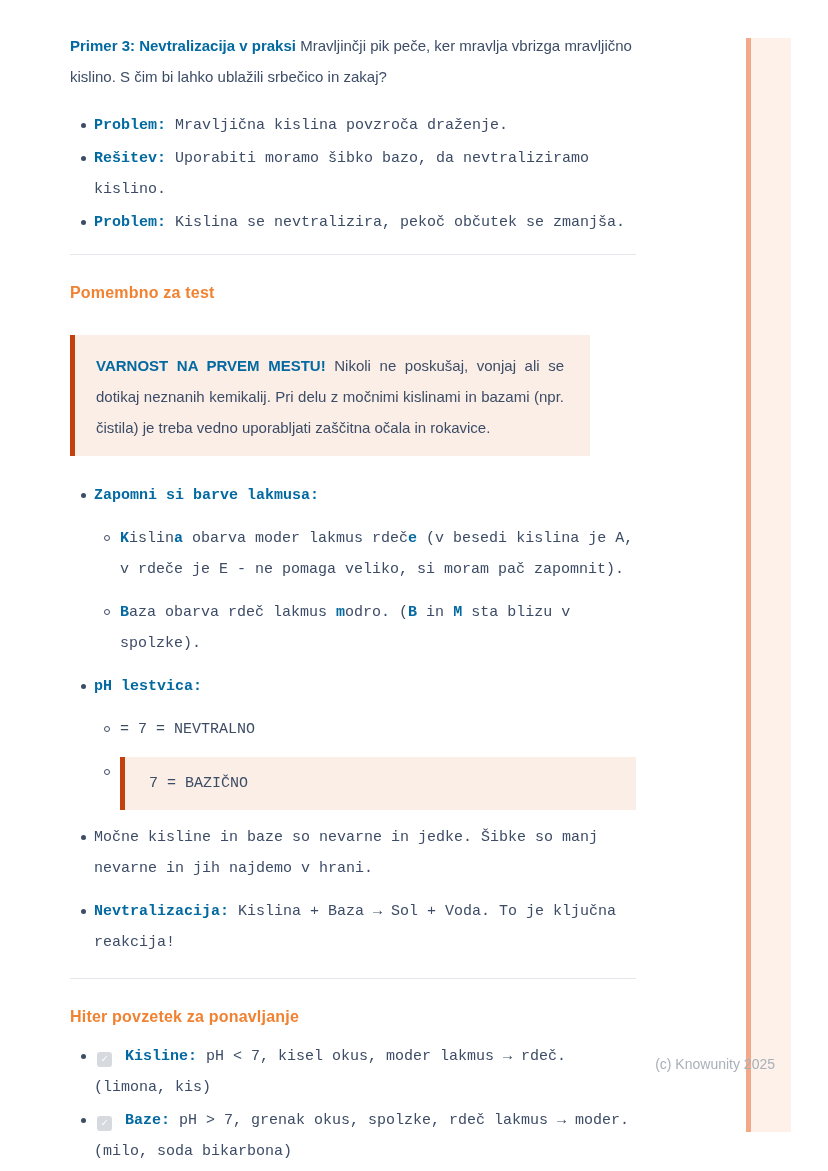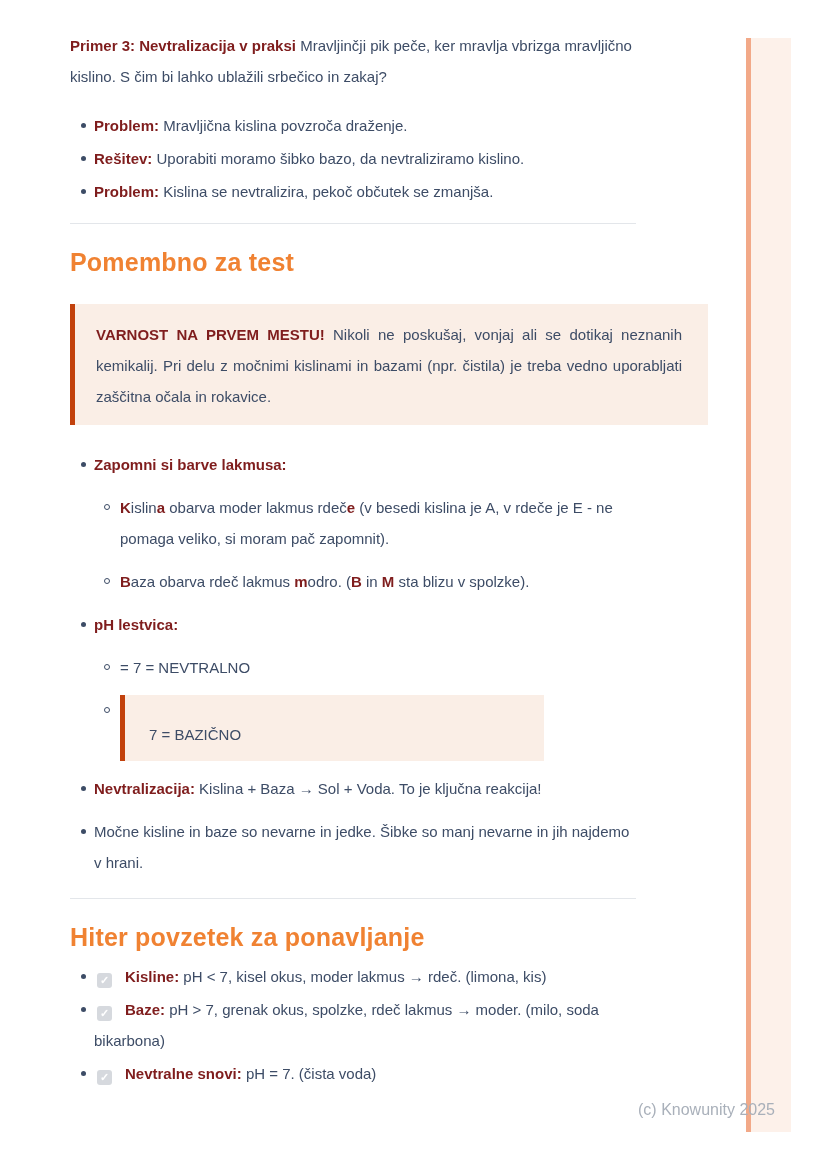--- a/index.html
+++ b/index.html
@@ -12,57 +12,57 @@
     overflow: hidden;
   }
   .content {
     position: relative;
     padding: 30px 0 0 70px;
     width: 636px; 
     font-size: 15px;
     line-height: 31px;
     z-index: 2;
   }
-  .b, strong { font-weight: 700; color: #7f1d1d; }
+  .b, strong { font-weight: 700; color: #0369a1; }
   p.intro { width: 566px; }
 
   
   h2.section-title {
     margin-top: 22px;
-    font-size: 25px;
+    font-size: 16px;
     line-height: 32px;
     font-weight: 700;
     color: #f08232;
     letter-spacing: 0.2px;
   }
 
   
   .divider {
     margin-top: 16px;
     width: 566px;
     border-top: 1px solid #e3e6ea;
     height: 0;
   }
 
   
   .callout {
-    width: 638px;
+    width: 520px;
     background: #faeee6;
     border-left: 5px solid #c2410c;
     padding: 15px 26px 13px 21px;
   }
   .callout-warning { margin-top: 26px; }
   .callout-warning p { text-align: justify; }
   .callout-small {
-    width: 424px;
-    padding: 24px 20px 11px 24px;
+    width: 516px;
+    padding: 11px 20px 11px 24px;
   }
 
   
-  ul { list-style: none; width: 566px; }
+  ul { list-style: none; width: 566px; font-family: Liberation Mono, monospace; }
   ul.l1 { margin-top: 18px; }
   ul.l1 > li {
     position: relative;
     padding-left: 24px;
     margin-bottom: 2px;
   }
   ul.l1 > li::before {
     content: "";
     position: absolute;
     left: 11px; top: 13px;
@@ -112,23 +112,23 @@
     right: 37px;
     width: 45px;
     height: 1094px;
     background: #fdf1ea;
     border-left: 5px solid #f2a988;
     z-index: 1;
   }
 
   .copyright {
     position: absolute;
-    top: 1101px;
+    top: 1056px;
     right: 53px;
-    font-size: 16px;
+    font-size: 14px;
     color: #a9b0ba;
     z-index: 3;
   }
 </style>
 </head>
 <body>
 
 <div class="edge-stripe"></div>
 
 <div class="content">
@@ -159,22 +159,22 @@
     </li>
     <li class="spaced">
       <strong>pH lestvica:</strong>
       <ul class="l2">
         <li class="spaced">= 7 = NEVTRALNO</li>
         <li class="quote-item">
           <div class="callout callout-small"><span>7 = BAZIČNO</span></div>
         </li>
       </ul>
     </li>
+    <li class="spaced"><span>Močne kisline in baze so nevarne in jedke. Šibke so manj nevarne in jih najdemo v hrani.</span></li>
     <li class="spaced"><strong>Nevtralizacija:</strong><span> Kislina + Baza → Sol + Voda. To je ključna reakcija!</span></li>
-    <li class="spaced"><span>Močne kisline in baze so nevarne in jedke. Šibke so manj nevarne in jih najdemo v hrani.</span></li>
   </ul>
 
   <div class="divider" style="margin-top:20px"></div>
 
   <h2 class="section-title">Hiter povzetek za ponavljanje</h2>
 
   <ul class="l1 checklist">
     <li><span class="checkbox">✓</span><strong>Kisline:</strong><span> pH &lt; 7, kisel okus, moder lakmus → rdeč. (limona, kis)</span></li>
     <li><span class="checkbox">✓</span><strong>Baze:</strong><span> pH &gt; 7, grenak okus, spolzke, rdeč lakmus → moder. (milo, soda bikarbona)</span></li>
     <li><span class="checkbox">✓</span><strong>Nevtralne snovi:</strong><span> pH = 7. (čista voda)</span></li>

